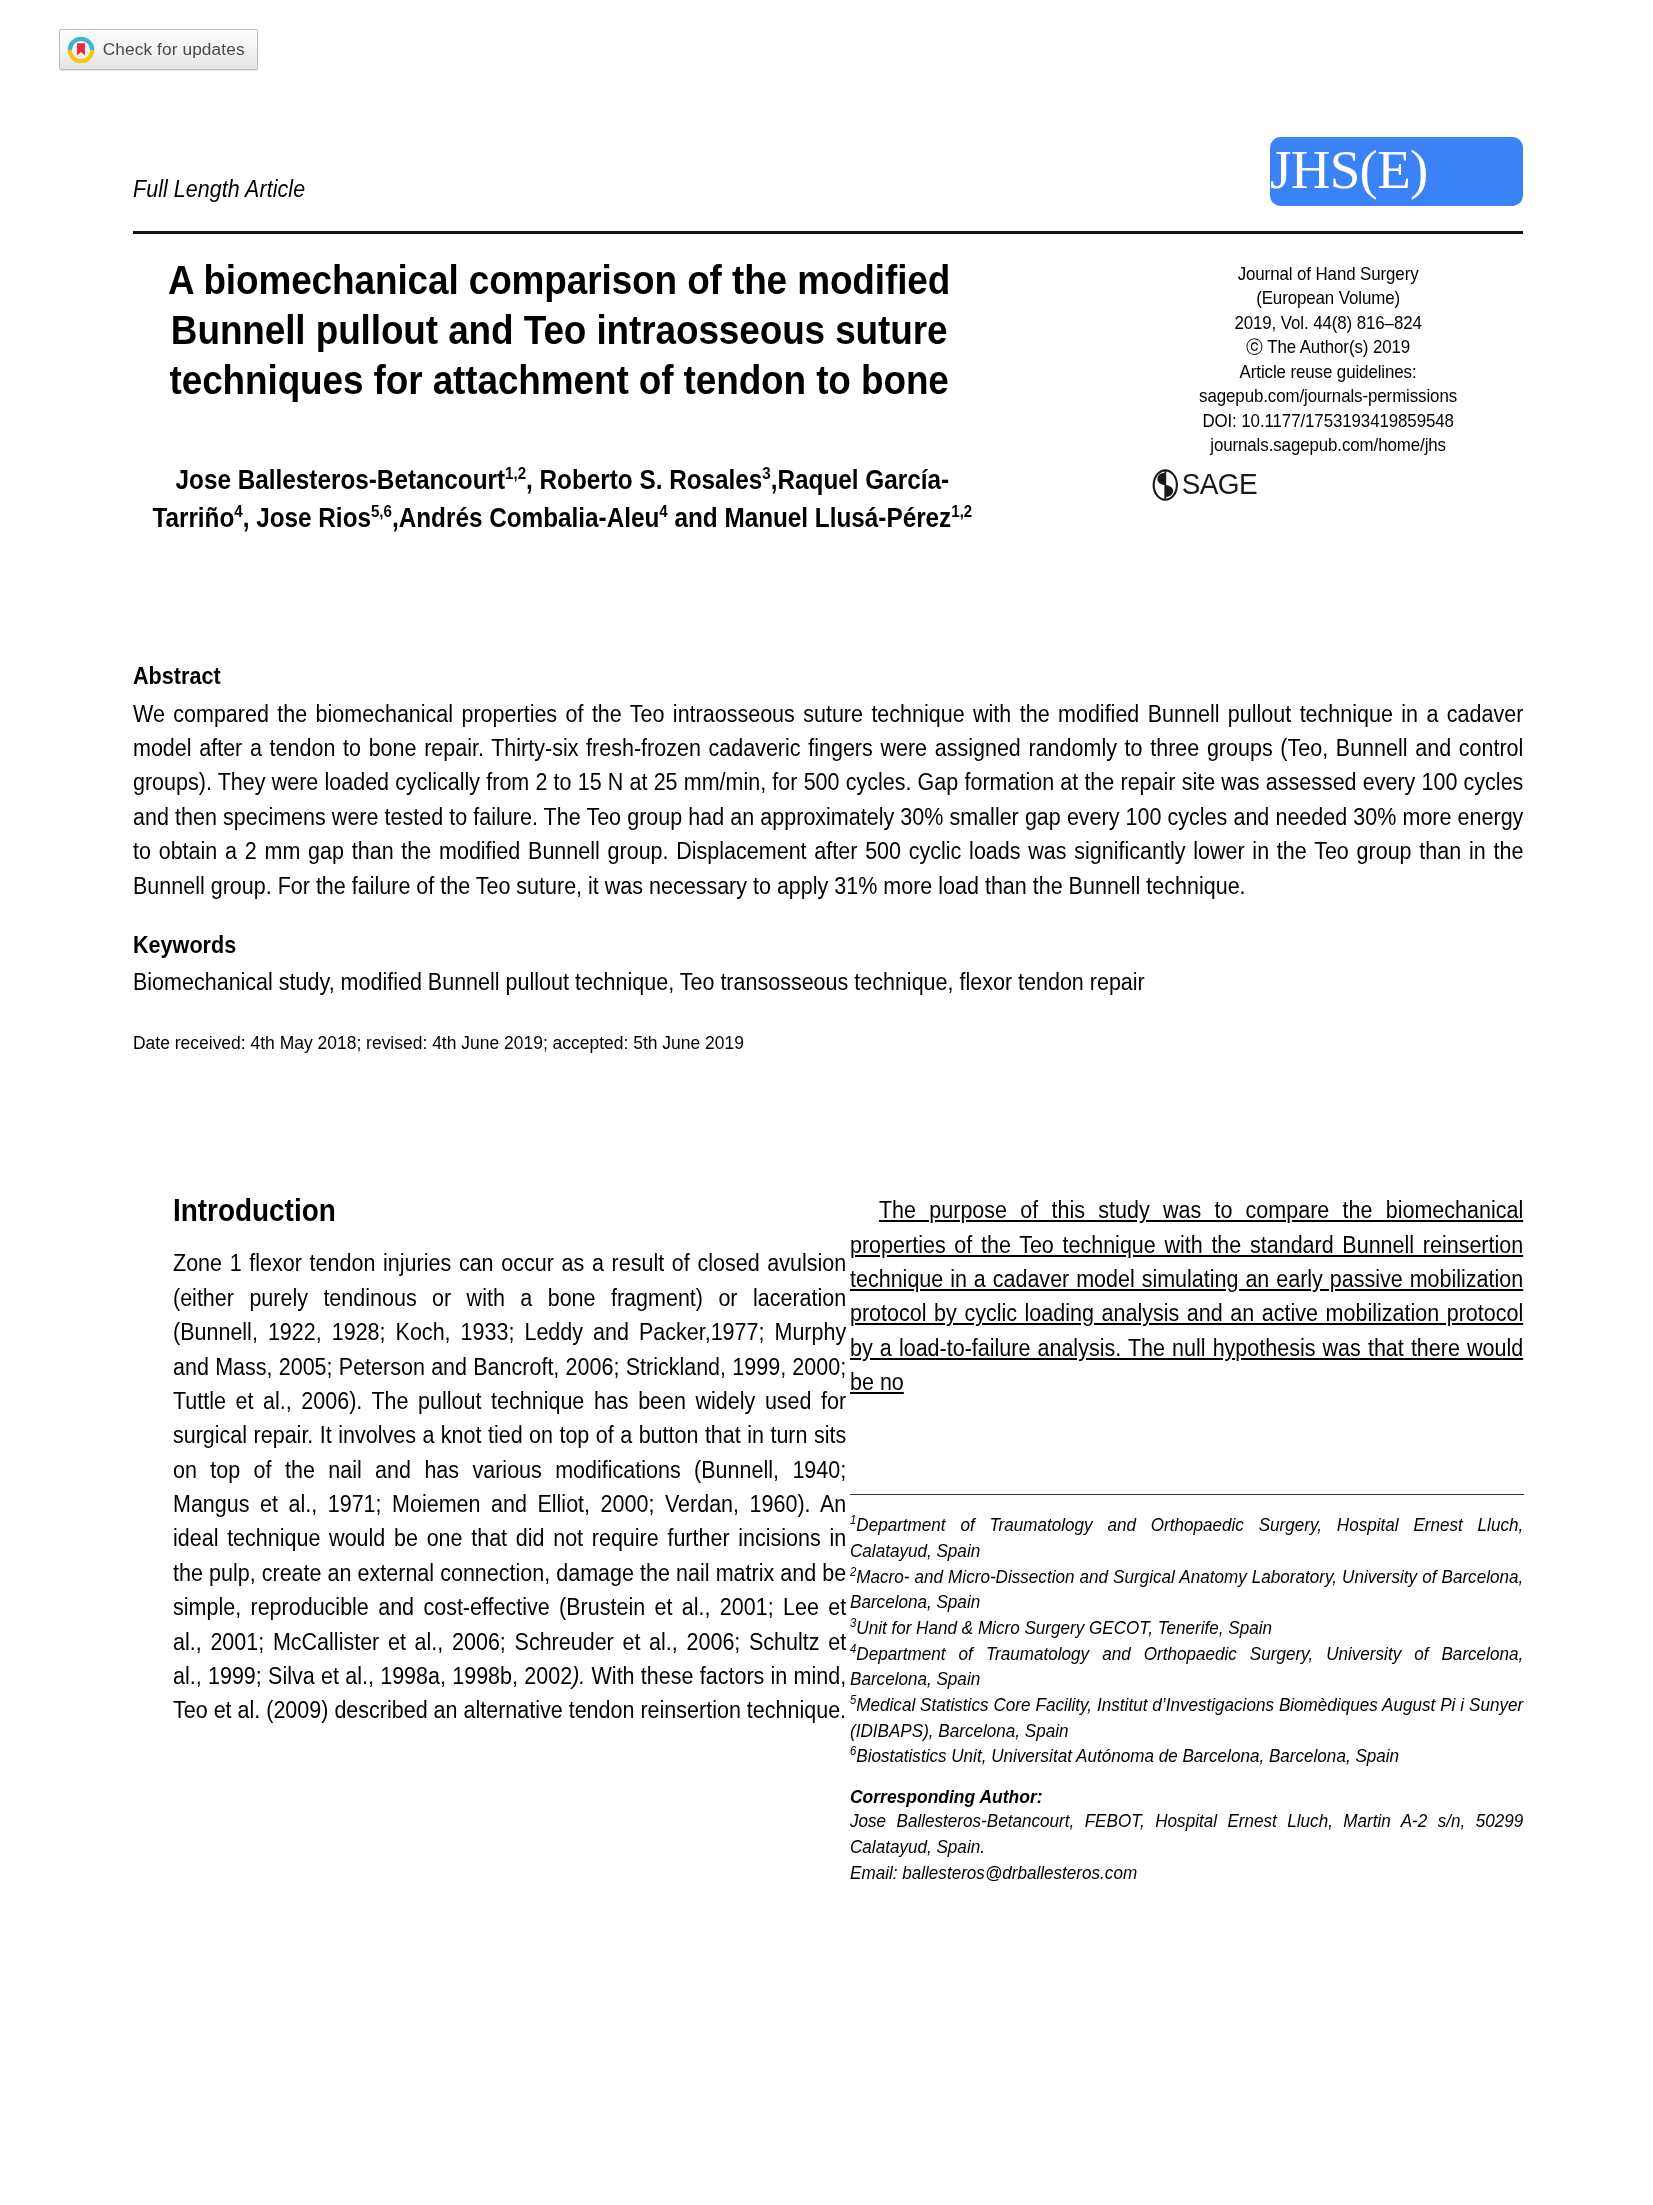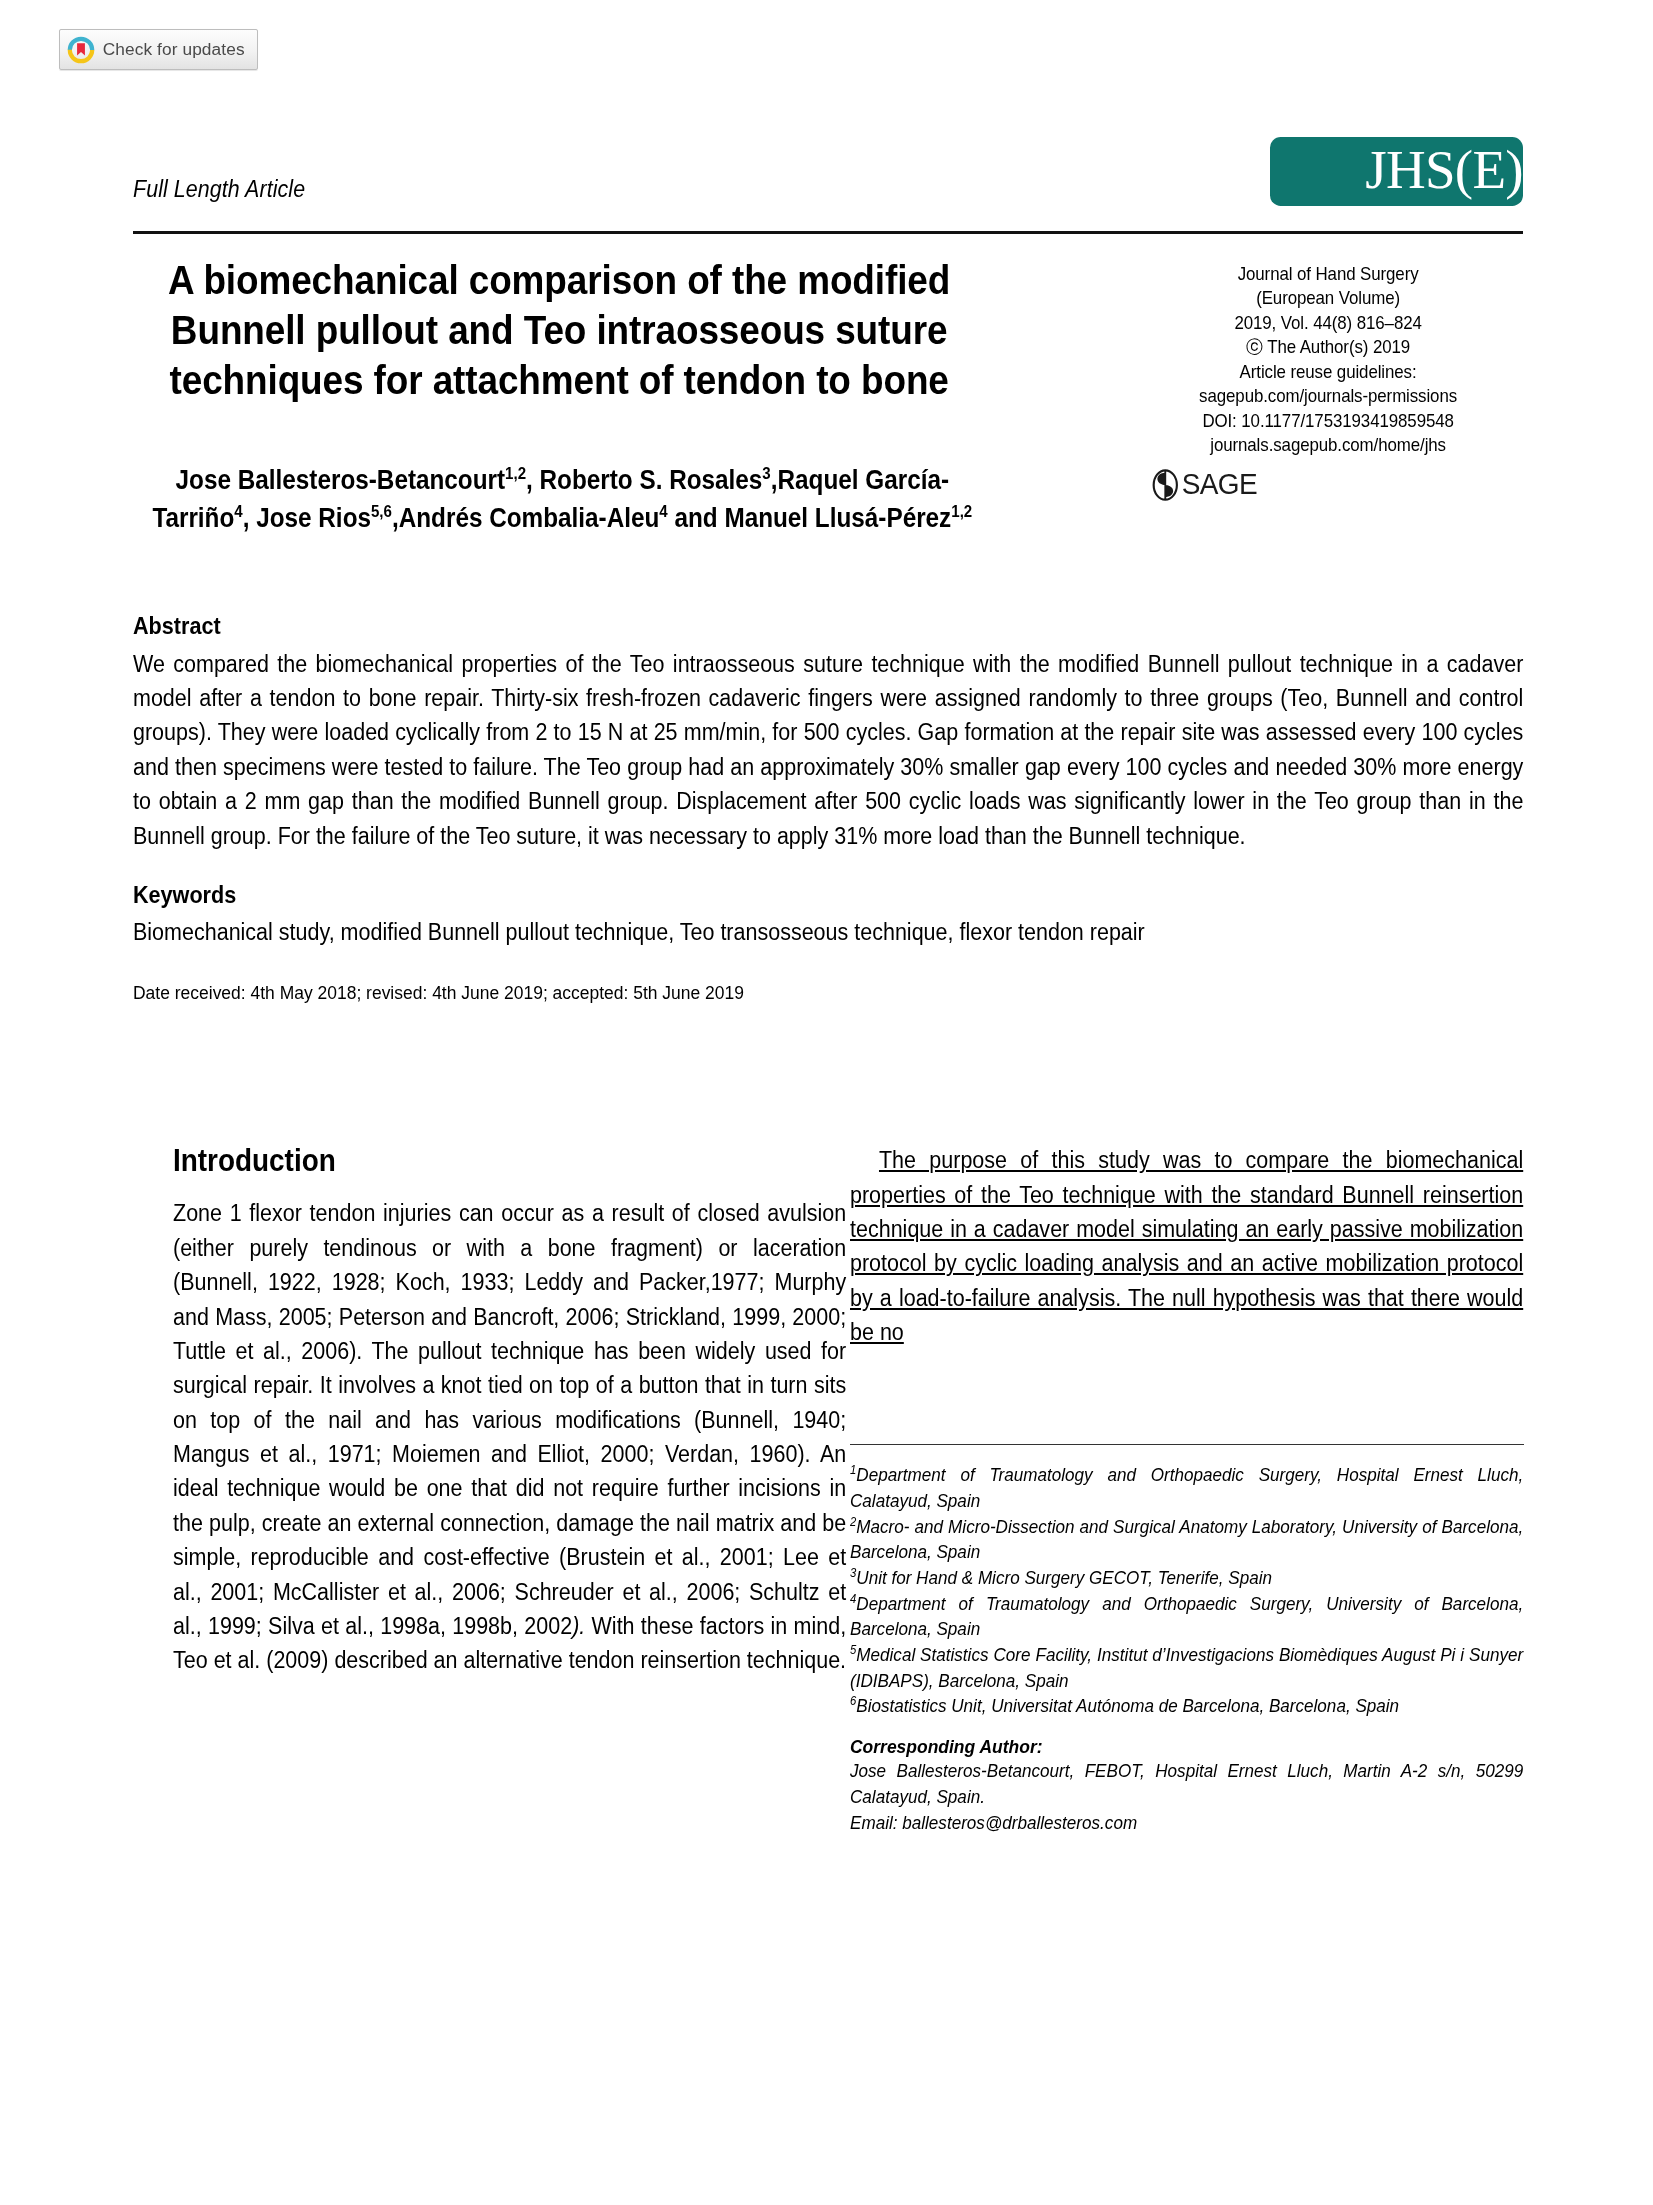--- a/index.html
+++ b/index.html
@@ -70,25 +70,25 @@
     transform: scaleX(0.93);
     transform-origin: left center;
     white-space: nowrap;
   }
   #jhse-logo {
     position: absolute;
     right: 0;
     top: 121px;
     width: 253px;
     height: 69px;
-    background: #0f766e;
+    background: #3b82f6;
     border-radius: 10.7px;
     display: flex;
     align-items: center;
-    justify-content: flex-end;
+    justify-content: flex-start;
   }
   #jhse-logo .jhse-text {
     font-family: "Liberation Serif", "DejaVu Serif", serif;
     font-size: 55px;
     color: #ffffff;
     line-height: 1;
     letter-spacing: -0.7px;
     transform: translateY(-2px);
   }
   #masthead-rule {
@@ -147,21 +147,21 @@
   #meta-col .meta-line { white-space: nowrap; }
   #sage-logo {
     margin-top: 10.7px;
     display: flex;
     align-items: center;
     gap: 1.3px;
   }
   #sage-logo svg { display: block; }
 
   
-  #abstract-zone { margin-top: 64px; }
+  #abstract-zone { margin-top: 114px; }
   .sec-heading {
     font-family: "Liberation Sans Narrow", "Liberation Sans", sans-serif;
     font-weight: bold;
     font-size: 24px;
     margin: 0 0 6.7px 0;
     transform: scaleX(0.90);
     transform-origin: left top;
   }
   .abstract-body {
     font-family: "Liberation Sans Narrow", "Liberation Sans", sans-serif;

